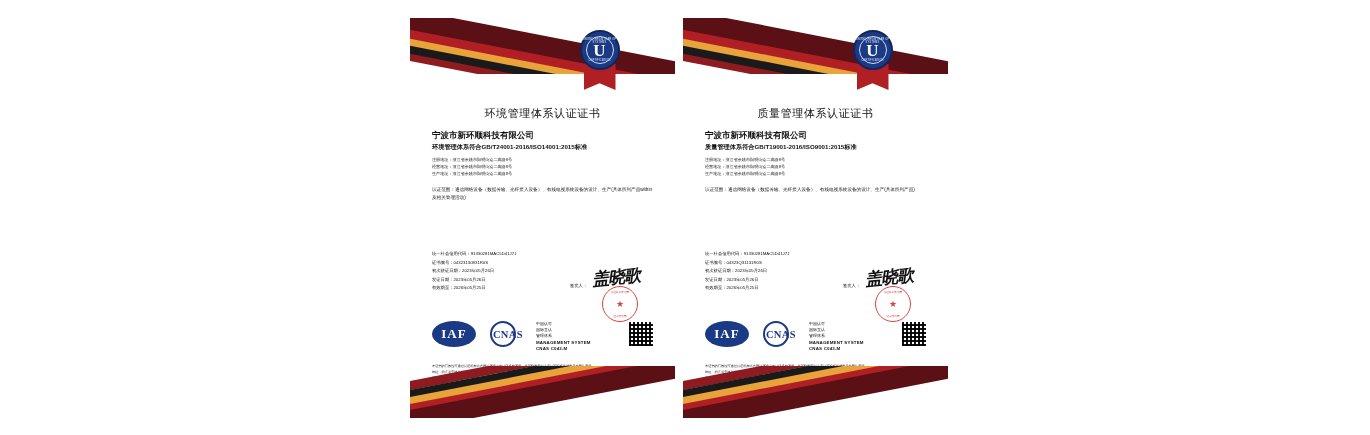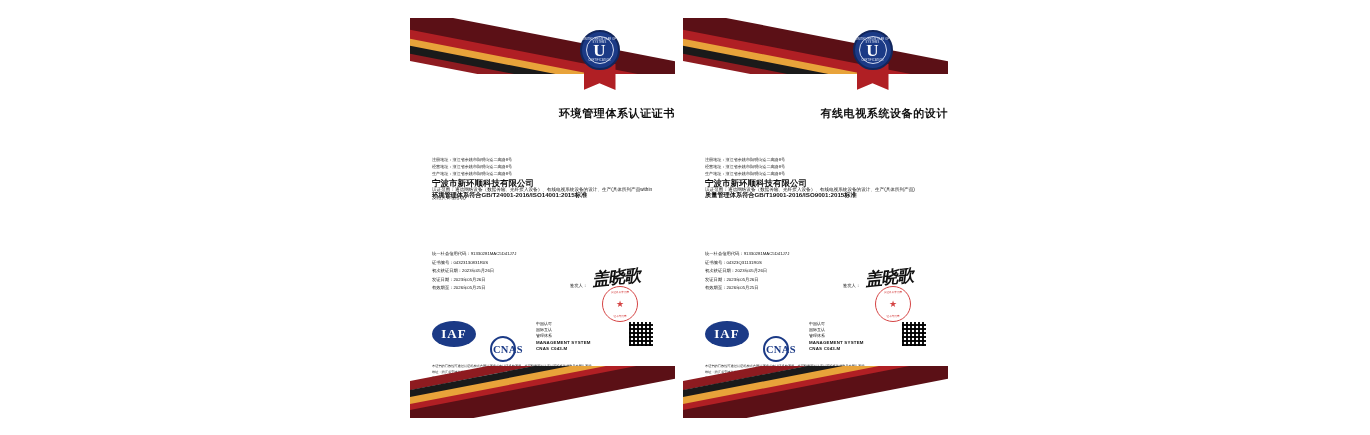--- a/index.html
+++ b/index.html
@@ -125,29 +125,29 @@
     font-size: 2.6px;
     letter-spacing: .2px;
   }
   .emblem .seal-top-text { top: 6px; }
   .emblem .seal-bottom-text { bottom: 6px; }
 
   
   .title {
     position: absolute;
     top: 88px; left: 0; right: 0;
-    text-align: right;
+    text-align: center;
     font-size: 11px;
-    font-weight: bold;
+    font-weight: normal;
     color: #111111;
     letter-spacing: .6px;
   }
   .block-company {
     position: absolute;
-    top: 112px; left: 22px; right: 18px; margin-top: 48px;
+    top: 112px; left: 22px; right: 18px;
   }
   .company {
     font-size: 8.5px;
     font-weight: bold;
     color: #111111;
     line-height: 1.35;
   }
   .standard {
     font-size: 6.2px;
     font-weight: bold;
@@ -242,21 +242,21 @@
     font-weight: bold;
     font-size: 13px;
     letter-spacing: 1px;
     display: flex;
     align-items: center;
     justify-content: center;
     text-align: right;
   }
   .cnas {
     position: absolute;
-    left: 52px; top: 16px;
+    left: 52px; top: 1px;
     width: 48px; height: 24px;
   }
   .cnas .ring {
     position: absolute;
     top: -1px; left: 6px;
     width: 26px; height: 26px;
     border-radius: 50%;
     border: 2.5px solid #1b3a86;
     box-sizing: border-box;
   }
@@ -404,21 +404,21 @@
 
     <div class="emblem">
       <div class="ribbon-tail"></div>
       <div class="seal">
         <div class="seal-top-text">UNITED REGISTRAR OF SYSTEMS</div>
         <div class="seal-letter">U</div>
         <div class="seal-bottom-text">CERTIFICATION</div>
       </div>
     </div>
 
-    <div class="title">有线电视系统设备的设计</div>
+    <div class="title">质量管理体系认证证书</div>
 
     <div class="block-company">
       <div class="company">宁波市新环顺科技有限公司</div>
       <div class="standard">质量管理体系符合GB/T19001-2016/ISO9001:2015标准</div>
     </div>
 
     <div class="addresses">
       <div>注册地址：浙江省余姚市阳明街道二高路8号</div>
       <div>经营地址：浙江省余姚市阳明街道二高路8号</div>
       <div>生产地址：浙江省余姚市阳明街道二高路8号</div>

